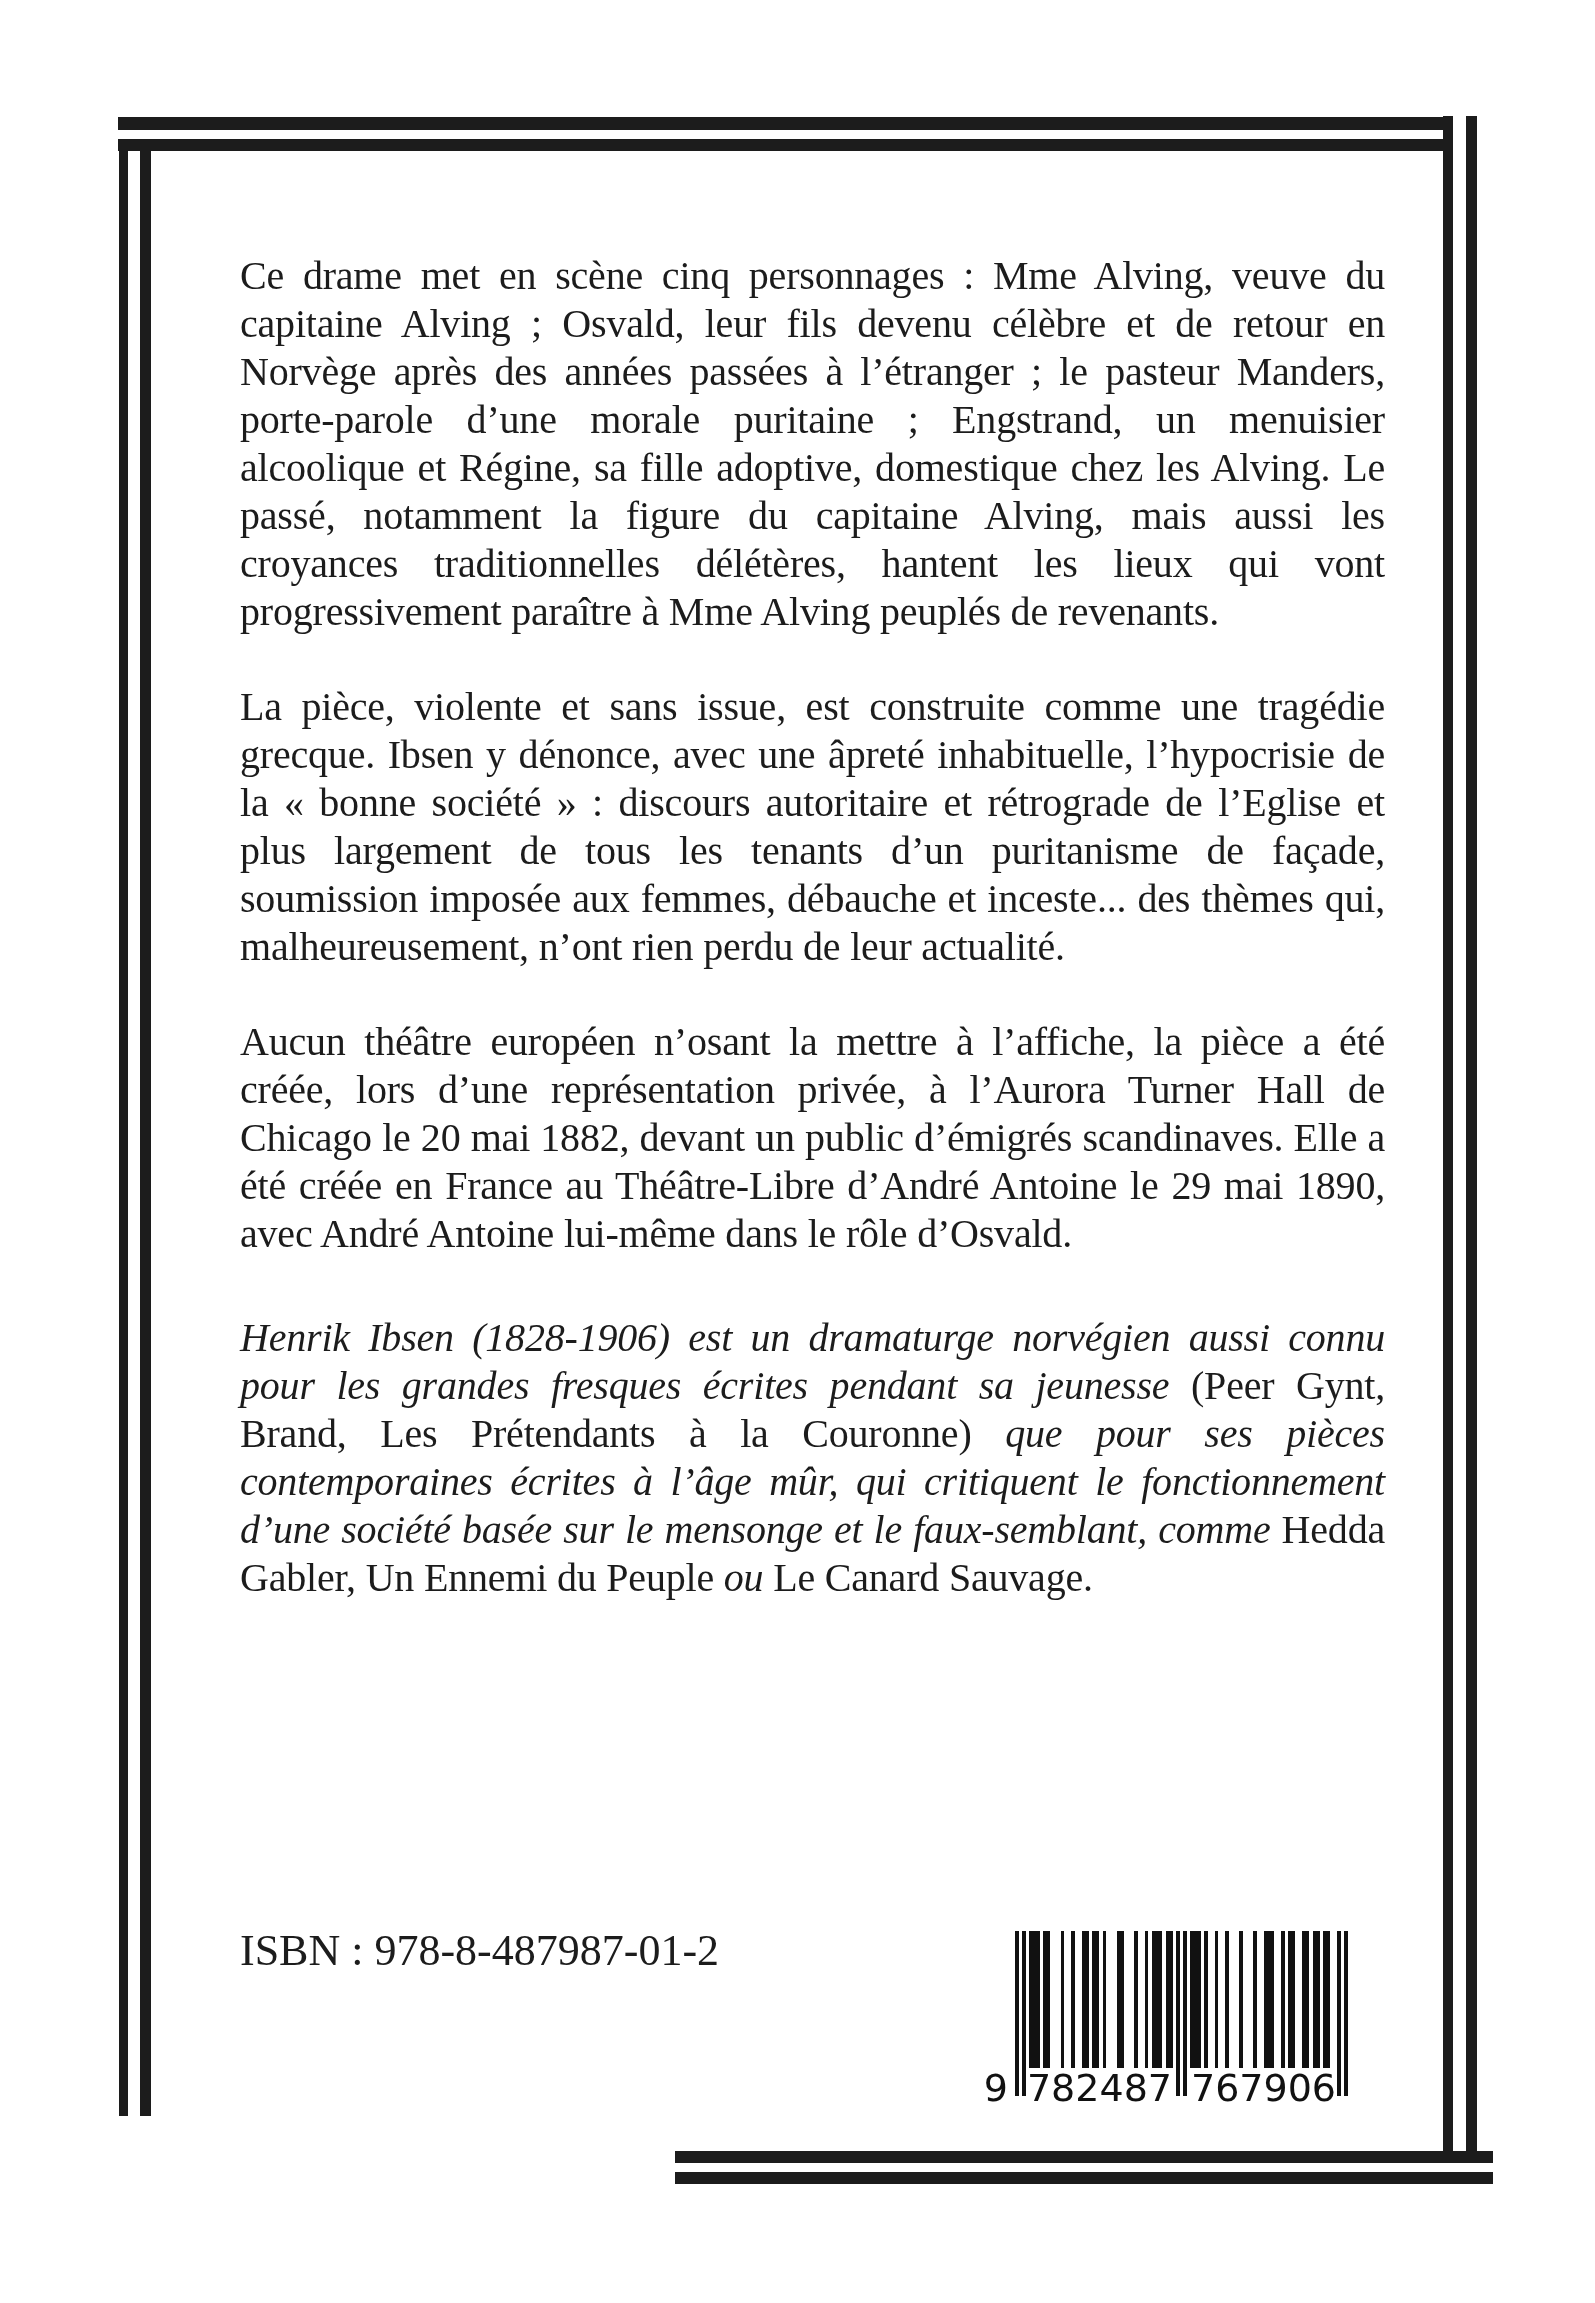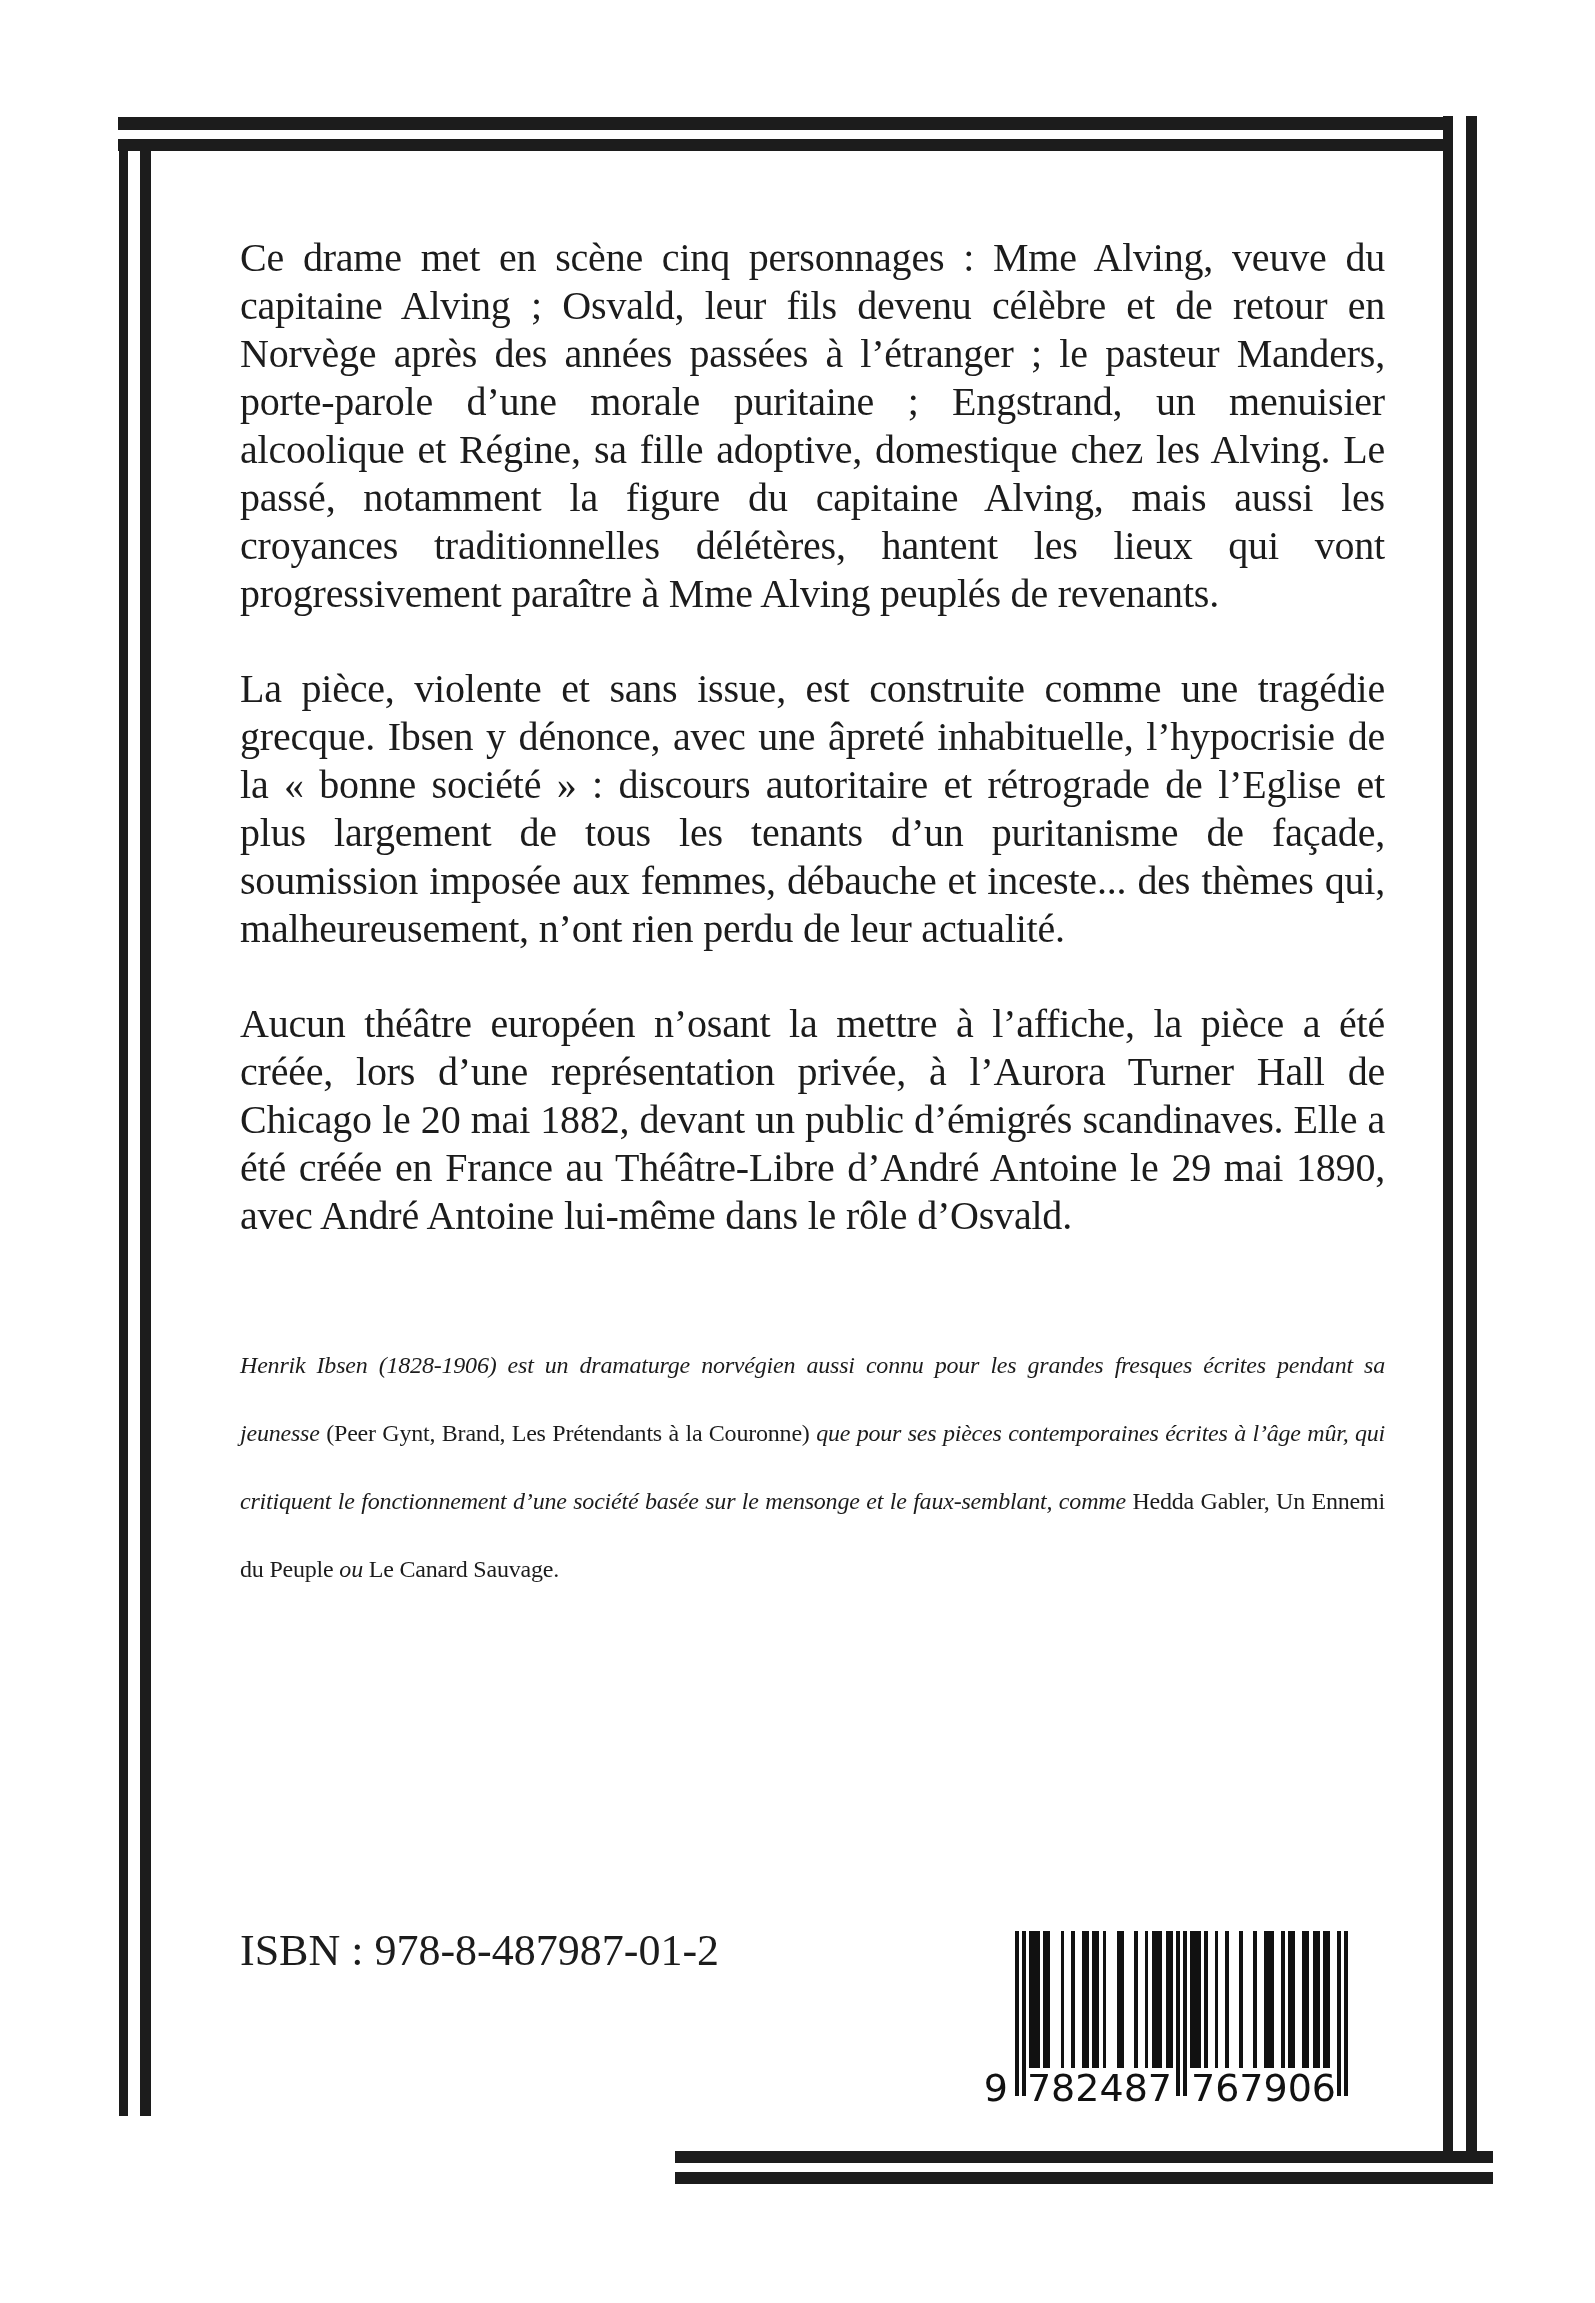--- a/index.html
+++ b/index.html
@@ -13,29 +13,29 @@
   .top-rule-1{left:118px;top:117px;width:1335px;height:13px;}
   .top-rule-2{left:118px;top:139px;width:1335px;height:12px;}
   .left-rule-outer{left:119px;top:139px;width:9px;height:1977px;}
   .left-rule-inner{left:140px;top:139px;width:11px;height:1977px;}
   .right-rule-inner{left:1443px;top:116px;width:10px;height:2047px;}
   .right-rule-outer{left:1466px;top:116px;width:11px;height:2047px;}
   .bottom-rule-1{left:675px;top:2151px;width:818px;height:12px;}
   .bottom-rule-2{left:675px;top:2172px;width:818px;height:12px;}
 
   
-  .text-block{position:absolute;left:240px;top:234px;width:1145px;}
+  .text-block{position:absolute;left:240px;top:252px;width:1145px;}
   .text-block p{
     margin:0 0 47px 0;
     font-size:40px;line-height:48px;
     text-align:justify;letter-spacing:-0.2px;
   }
   .bio{
-    margin-top:91px;
-    font-size:24px;line-height:68px;
+    margin-top:56px;
+    font-size:40px;line-height:48px;
     text-align:justify;letter-spacing:-0.2px;
     font-style:italic;
   }
   .bio .roman{font-style:normal;}
   .bio .italic{font-style:italic;}
 
   
   .pricing{position:absolute;left:240px;top:1924px;font-size:44px;line-height:53px;}
 
   

